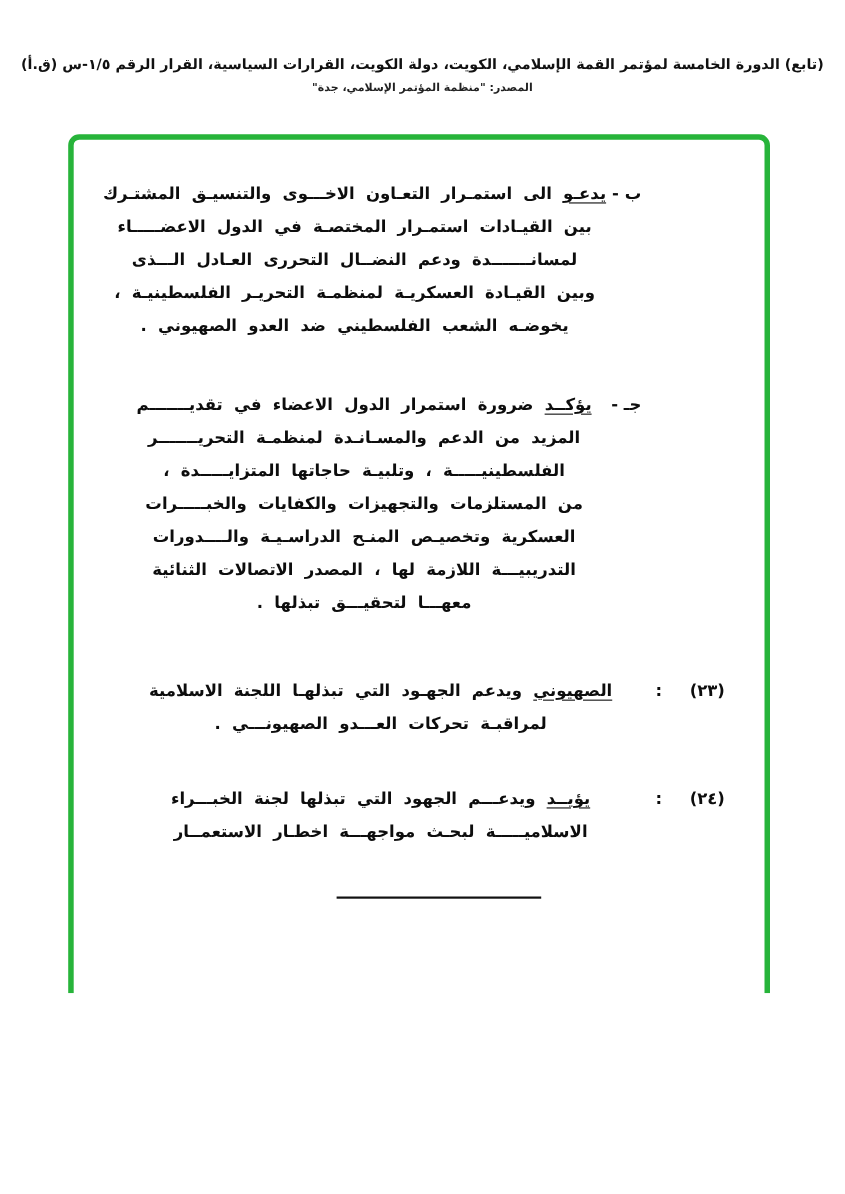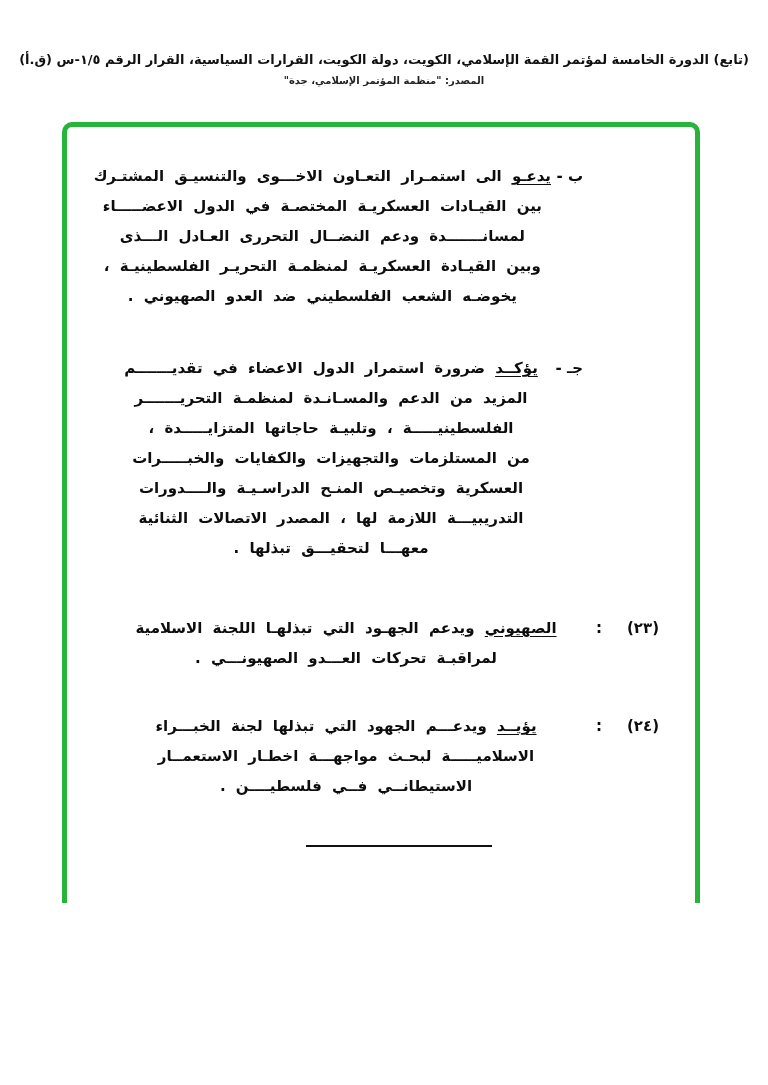--- a/index.html
+++ b/index.html
@@ -117,21 +117,21 @@
   </div>
 
   <div class="frame">
 
     <section class="para para--lettered para--b">
       <span class="marker">ب -</span>
 
       <div class="body">
         <div class="line"><span class="kw">يدعـو</span><span> الى استمـرار التعـاون الاخـــوى والتنسيـق المشتـرك</span></div>
         <div>
-            <div class="line">بين القيـادات العسكريـة المختصـة في الدول الاعضـــــاء</div>
+            <div class="line">بين القيـادات استمـرار المختصـة في الدول الاعضـــــاء</div>
             <div class="line">لمسانـــــــدة ودعم النضــال التحررى العـادل الـــذى</div>
             <div class="line">وبين القيـادة العسكريـة لمنظمـة التحريـر الفلسطينيـة ،</div>
             <div class="line">يخوضـه الشعب الفلسطيني ضد العدو الصهيوني .</div>
           </div>
       </div>
     </section>
 
     <section class="para para--lettered para--j">
       <span class="marker">جـ -</span>
 
@@ -159,21 +159,20 @@
       </div>
     </section>
 
     <section class="para para--numbered para--24">
       <span class="marker">(٢٤)</span>
       <span class="colon">:</span>
       <div class="body">
         <div class="line"><span class="kw">يؤيــد</span><span> ويدعـــم الجهود التي تبذلها لجنة الخبـــراء</span></div>
         <div>
             <div class="line">الاسلاميـــــة لبحـث مواجهـــة اخطـار الاستعمــار</div>
-            <div class="line">الاستيطانــي فــي فلسطيــــن .</div>
           </div>
       </div>
     </section>
 
     <hr class="closing-rule">
 
   </div>
 
   <div class="footer">
     <span>١١</span>

